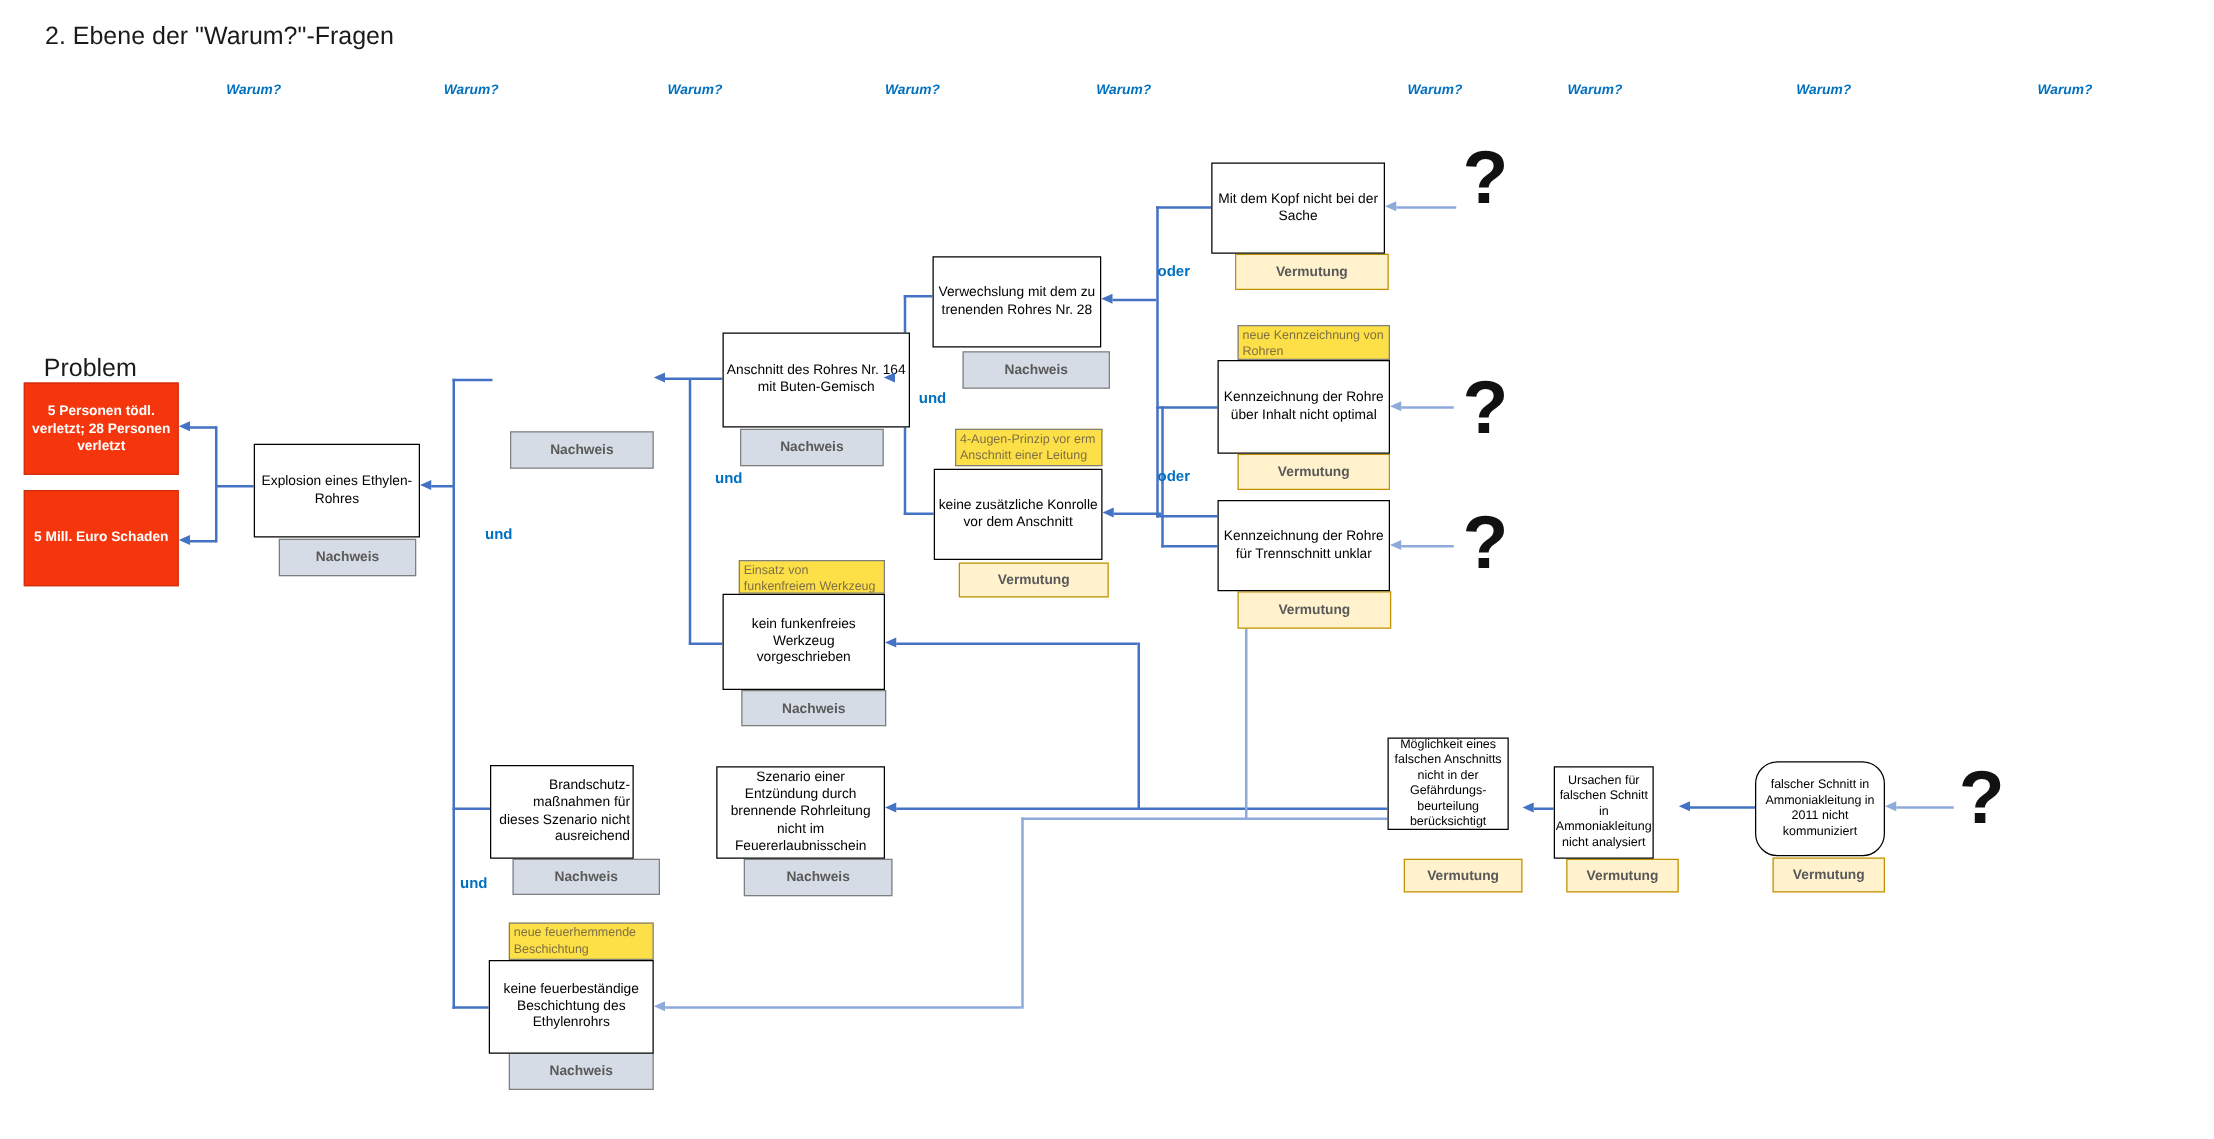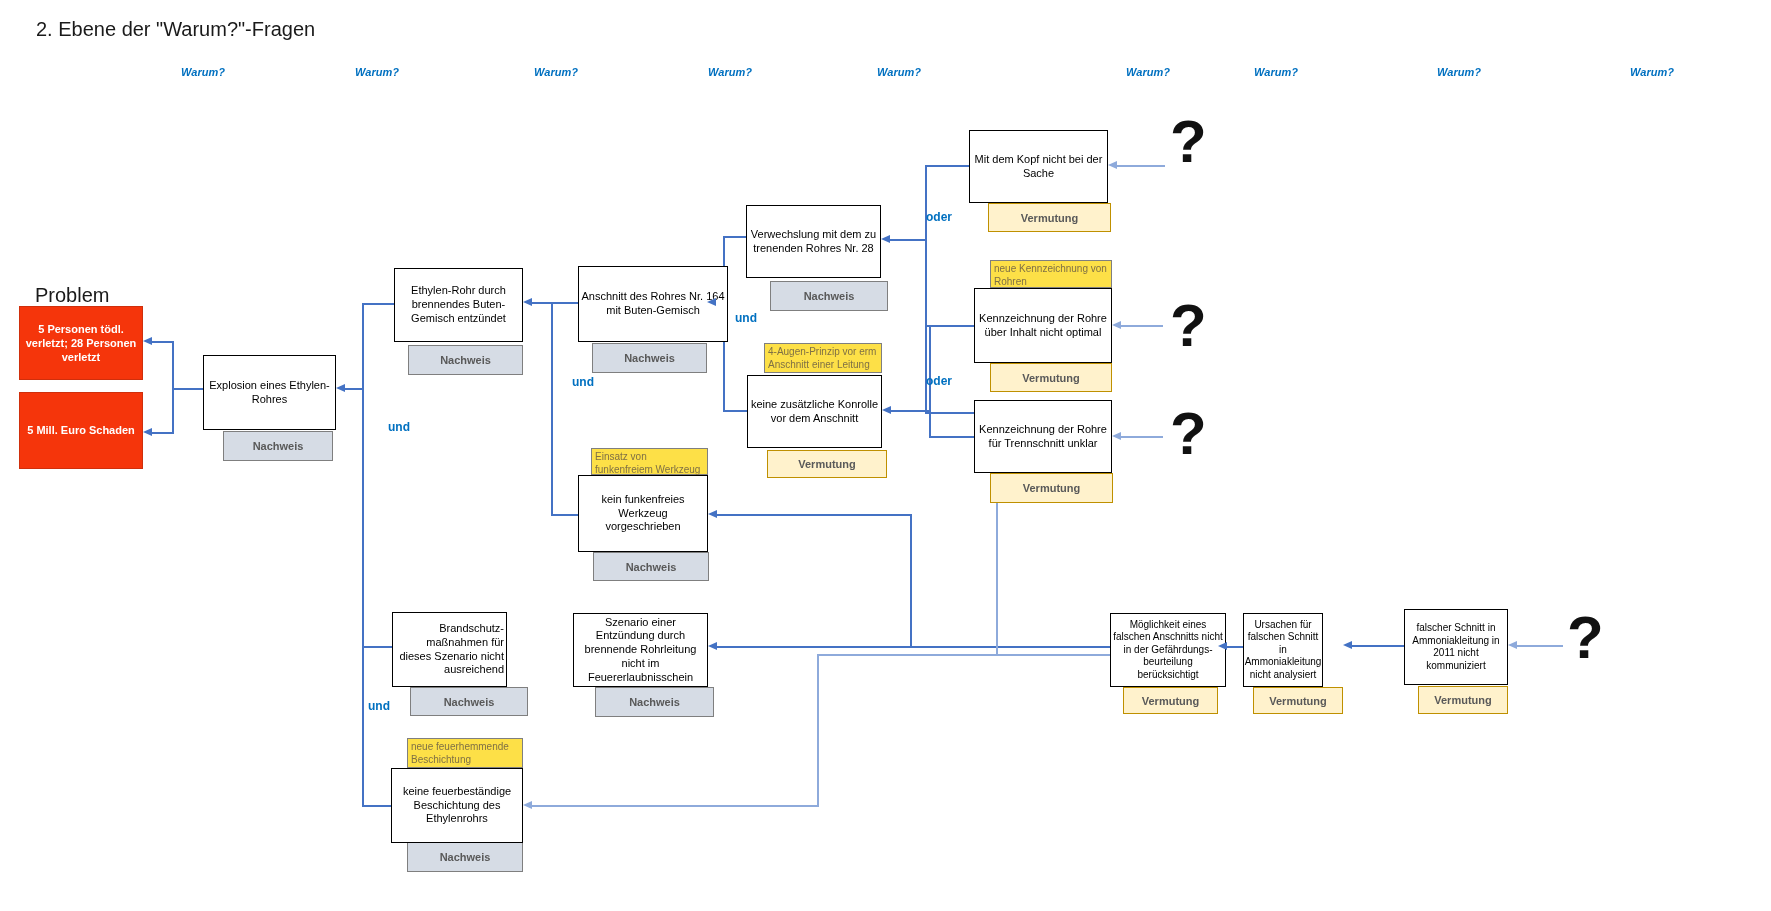--- a/index.html
+++ b/index.html
@@ -69,34 +69,33 @@
   <div class="tag tag-v" style="left:1123px;top:687px;width:95px;height:27px;">Vermutung</div>
   <div class="tag tag-v" style="left:1253px;top:687px;width:90px;height:27px;">Vermutung</div>
   <div class="tag tag-v" style="left:1418px;top:686px;width:90px;height:28px;">Vermutung</div>
 
   <div class="tag tag-g" style="left:764px;top:343px;width:118px;height:30px;">4-Augen-Prinzip vor erm Anschnitt einer Leitung</div>
   <div class="tag tag-g" style="left:990px;top:260px;width:122px;height:28px;">neue Kennzeichnung von Rohren</div>
   <div class="tag tag-g" style="left:591px;top:448px;width:117px;height:27px;">Einsatz von funkenfreiem Werkzeug</div>
   <div class="tag tag-g" style="left:407px;top:738px;width:116px;height:30px;">neue feuerhemmende Beschichtung</div>
 
   <div class="box" style="left:203px;top:355px;width:133px;height:75px;">Explosion eines Ethylen-Rohres</div>
-  <div class="box" style="left:394px;top:268px;width:129px;height:74px;">Ethylen-Rohr durch brennendes Buten-Gemisch entzündet</div>
   <div class="box" style="left:578px;top:266px;width:150px;height:76px;">Anschnitt des Rohres Nr. 164 mit Buten-Gemisch</div>
   <div class="box" style="left:746px;top:205px;width:135px;height:73px;">Verwechslung mit dem  zu trenenden Rohres Nr. 28</div>
   <div class="box" style="left:969px;top:130px;width:139px;height:73px;">Mit dem Kopf nicht bei der Sache</div>
   <div class="box" style="left:974px;top:288px;width:138px;height:75px;">Kennzeichnung der Rohre über Inhalt nicht optimal</div>
   <div class="box" style="left:974px;top:400px;width:138px;height:73px;">Kennzeichnung der Rohre für Trennschnitt unklar</div>
   <div class="box" style="left:747px;top:375px;width:135px;height:73px;">keine zusätzliche Konrolle vor dem Anschnitt</div>
   <div class="box" style="left:578px;top:475px;width:130px;height:77px;">kein funkenfreies Werkzeug vorgeschrieben</div>
   <div class="box" style="left:392px;top:612px;width:115px;height:75px;text-align:right;">Brandschutz-maßnahmen für dieses Szenario nicht ausreichend</div>
   <div class="box" style="left:573px;top:613px;width:135px;height:74px;">Szenario einer Entzündung durch brennende Rohrleitung nicht im Feuererlaubnisschein</div>
   <div class="box" style="left:391px;top:768px;width:132px;height:75px;">keine feuerbeständige Beschichtung des Ethylenrohrs</div>
-  <div class="box small" style="left:1110px;top:613px;width:116px;height:74px;">Möglichkeit eines falschen Anschnitts nicht in der Gefährdungs-beurteilung berücksichtigt</div>
+  <div class="box small" style="left:1110px;top:590px;width:97px;height:74px;">Möglichkeit eines falschen Anschnitts nicht in der Gefährdungs-beurteilung berücksichtigt</div>
   <div class="box small" style="left:1243px;top:613px;width:80px;height:74px;">Ursachen für falschen Schnitt in Ammoniakleitung nicht analysiert</div>
-  <div class="box small" style="left:1404px;top:609px;width:104px;height:76px;">falscher Schnitt in Ammoniakleitung in 2011 nicht kommuniziert</div>
+  <div class="box small" style="left:1404px;top:609px;width:104px;height:76px;border-radius:18px;">falscher Schnitt in Ammoniakleitung in 2011 nicht kommuniziert</div>
 
   <div class="logic" style="left:388px;top:420px;">und</div>
   <div class="logic" style="left:368px;top:699px;">und</div>
   <div class="logic" style="left:572px;top:375px;">und</div>
   <div class="logic" style="left:735px;top:311px;">und</div>
   <div class="logic" style="left:926px;top:210px;">oder</div>
   <div class="logic" style="left:926px;top:374px;">oder</div>
 
   <div class="qmark" style="left:1170px;top:112px;">?</div>
   <div class="qmark" style="left:1170px;top:296px;">?</div>

